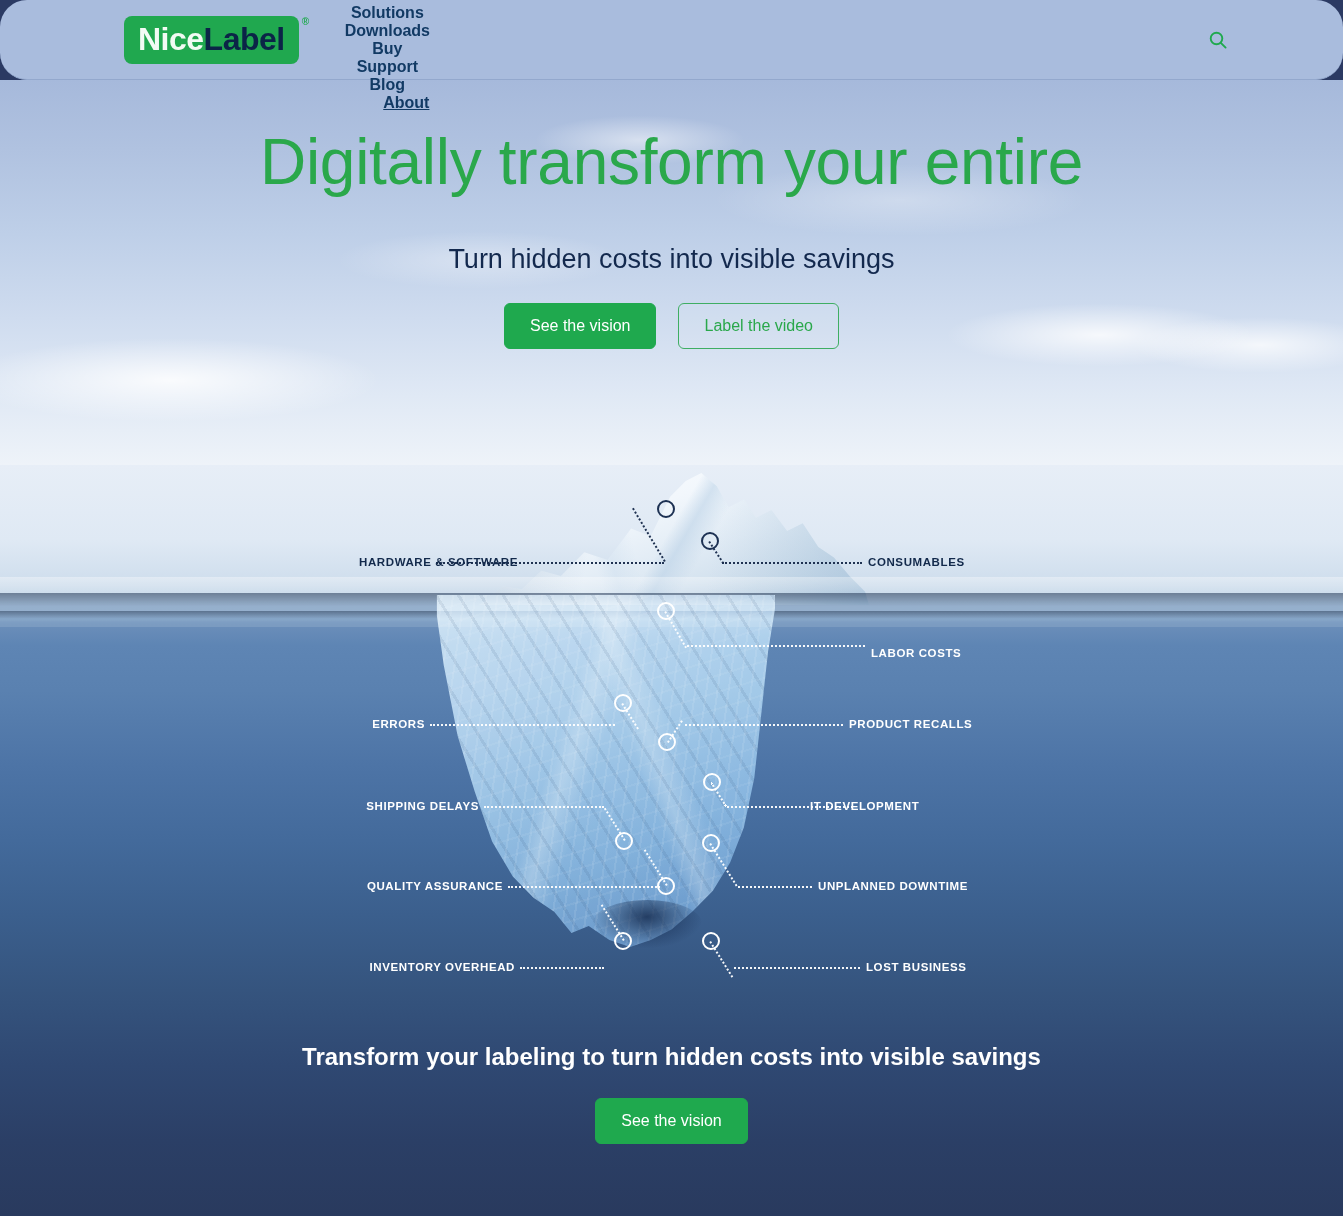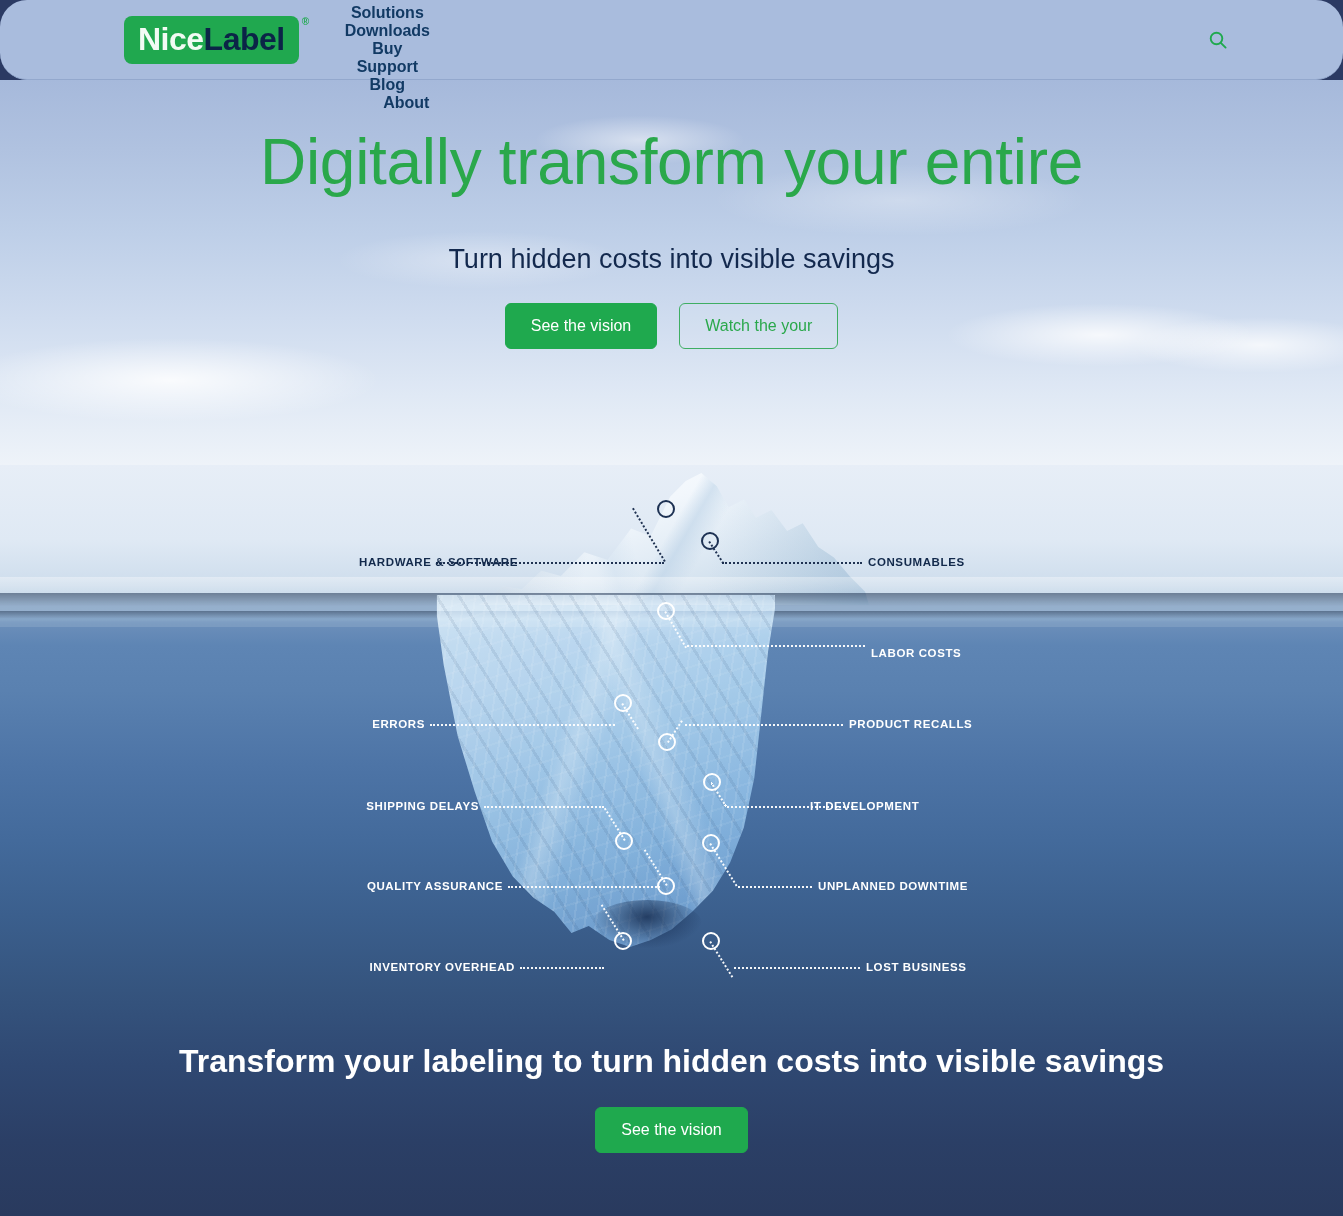--- a/index.html
+++ b/index.html
@@ -45,21 +45,21 @@
     font-size:10px; color:#20a84f; font-weight:bold;
   }
 
   .nav { display:flex; align-items:center; margin-left:46px;flex-direction:column; }
   .nav a {
     color:#123a64; text-decoration:none;
     font-size:16px; font-weight:bold;
     margin-right:38px;
     white-space:nowrap;
   }
-  .nav a:last-child { margin-right:0; }
+  .nav a:last-child { margin-right:0;text-decoration:underline; }
 
   .search-btn {
     position:absolute; right:110px; top:50%;
     transform:translateY(-50%);
     width:30px; height:30px;
     display:flex; align-items:center; justify-content:center;
     background:none; border:none; cursor:pointer;
   }
 
   
@@ -256,21 +256,21 @@
   .lbl.right { transform:translate(0,-50%); }
   .lbl.left  { transform:translate(-100%,-50%); }
 
   
   .bottom-cta {
     position:absolute; left:0; top:578px;
     width:1343px; text-align:center;
     z-index:20;
   }
   .bottom-cta .h {
-    color:#ffffff; font-size:32px; font-weight:bold;
+    color:#ffffff; font-size:24px; font-weight:bold;
   }
   .bottom-cta .b { margin-top:27px; }
 </style>
 </head>
 <body>
 
 <div id="page">
 
   <div class="header">
     <div class="logo">
@@ -296,21 +296,21 @@
   </div>
 
   <div class="hero">
     <div class="hero-inner">
       <h1>
         <span>Digitally transform your entire</span><br>
       </h1>
       <div class="sub">Turn hidden costs into visible savings</div>
       <div class="hero-btns">
         <button class="btn btn-primary">See the vision</button>
-        <button class="btn btn-outline">Watch the your</button>
+        <button class="btn btn-outline">Label the video</button>
       </div>
     </div>
   </div>
 
   <div class="scene">
 
     <div class="berg-top"></div>
     <div class="berg-top-shade"></div>
 
     <div class="surface-sheen"></div>

